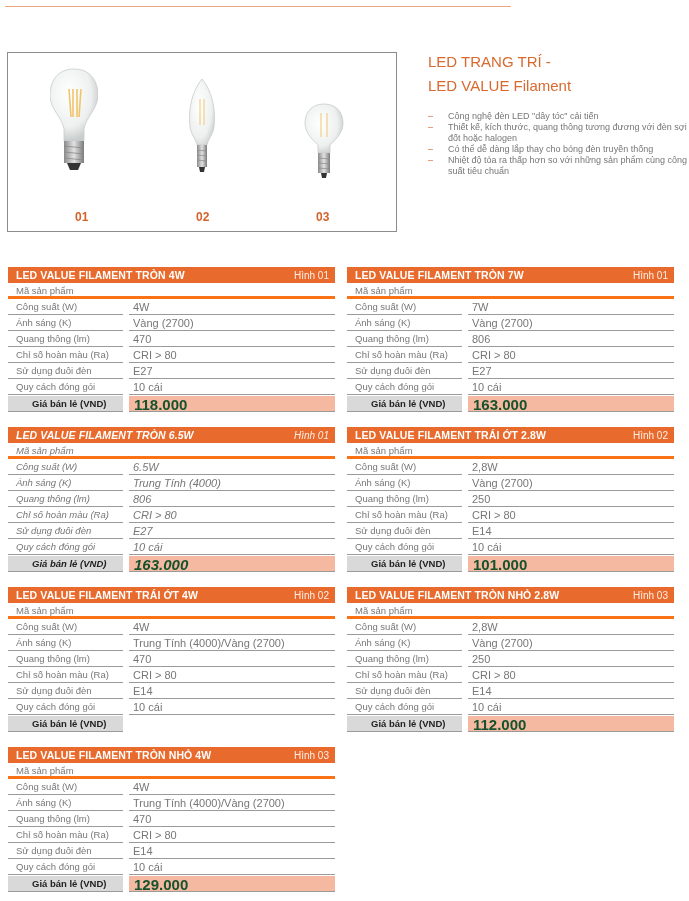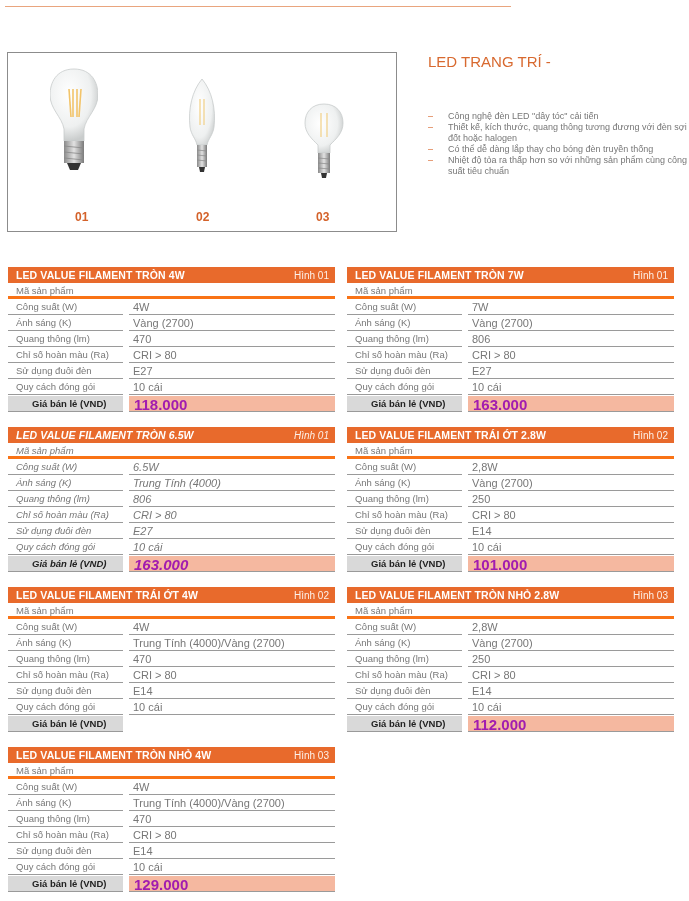--- a/index.html
+++ b/index.html
@@ -21,21 +21,21 @@
   .block-header .fig { font-size: 10px; color: #fdf0e8; }
   .row { display: flex; height: 16px; }
   .row .lbl { width: 115px; font-size: 9.5px; color: #777; padding-left: 8px; line-height: 16px; border-bottom: 1px solid #9a9a9a; box-sizing: border-box; }
   .row .gap { width: 6px; }
   .row .val { flex: 1; font-size: 11px; color: #777; padding-left: 4px; line-height: 16px; border-bottom: 1px solid #9a9a9a; box-sizing: border-box; }
   .row.first .lbl, .row.first .val { border-bottom: 3px solid #f97316; }
   .row.first .lbl { width: 327px; }
   .price-row { display: flex; height: 16px; margin-top: 1px; }
   .price-row .plbl { width: 115px; background: #d9d9d9; font-weight: bold; font-size: 9.5px; color: #222; padding-left: 24px; line-height: 16px; box-sizing: border-box; border-bottom: 1px solid #9a9a9a; }
   .price-row .gap { width: 6px; }
-  .price-row .pval { flex: 1; background: #f5b8a0; color: #a21caf; font-weight: bold; font-size: 15px; line-height: 17px; padding-left: 5px; box-sizing: border-box; border-bottom: 1px solid #9a9a9a; }
+  .price-row .pval { flex: 1; background: #f5b8a0; color: #14532d; font-weight: bold; font-size: 15px; line-height: 17px; padding-left: 5px; box-sizing: border-box; border-bottom: 1px solid #9a9a9a; }
 </style>
 </head>
 <body>
 
 <div class="top-rule"></div>
 
 <div class="image-box">
 
   <svg class="bulb" style="left:42px; top:14px;" width="48" height="110" viewBox="0 0 48 110">
     <defs>
@@ -97,20 +97,21 @@
     <line x1="14" y1="55" x2="26" y2="56" stroke="#888" stroke-width="0.7"></line>
     <line x1="14" y1="60" x2="26" y2="61" stroke="#888" stroke-width="0.7"></line>
     <line x1="14" y1="65" x2="26" y2="66" stroke="#888" stroke-width="0.7"></line>
     <path d="M17 70 L23 70 L22 75 L18 75 Z" fill="#333"></path>
   </svg>
   <div class="bulb-label" style="left:308px; top:157px;">03</div>
 </div>
 
 <div class="title">
   <div>LED TRANG TRÍ -</div>
+  <div>LED VALUE Filament</div>
 </div>
 
 <ul class="features">
   <li><span class="dash">–</span><span>Công nghệ đèn LED "dây tóc" cải tiến</span></li>
   <li><span class="dash">–</span><span>Thiết kế, kích thước, quang thông tương đương với đèn sợi đốt hoặc halogen</span></li>
   <li><span class="dash">–</span><span>Có thể dễ dàng lắp thay cho bóng đèn truyền thống</span></li>
   <li><span class="dash">–</span><span>Nhiệt độ tỏa ra thấp hơn so với những sản phẩm cùng công suất tiêu chuẩn</span></li>
 </ul>
 
 <div id="blocks">

